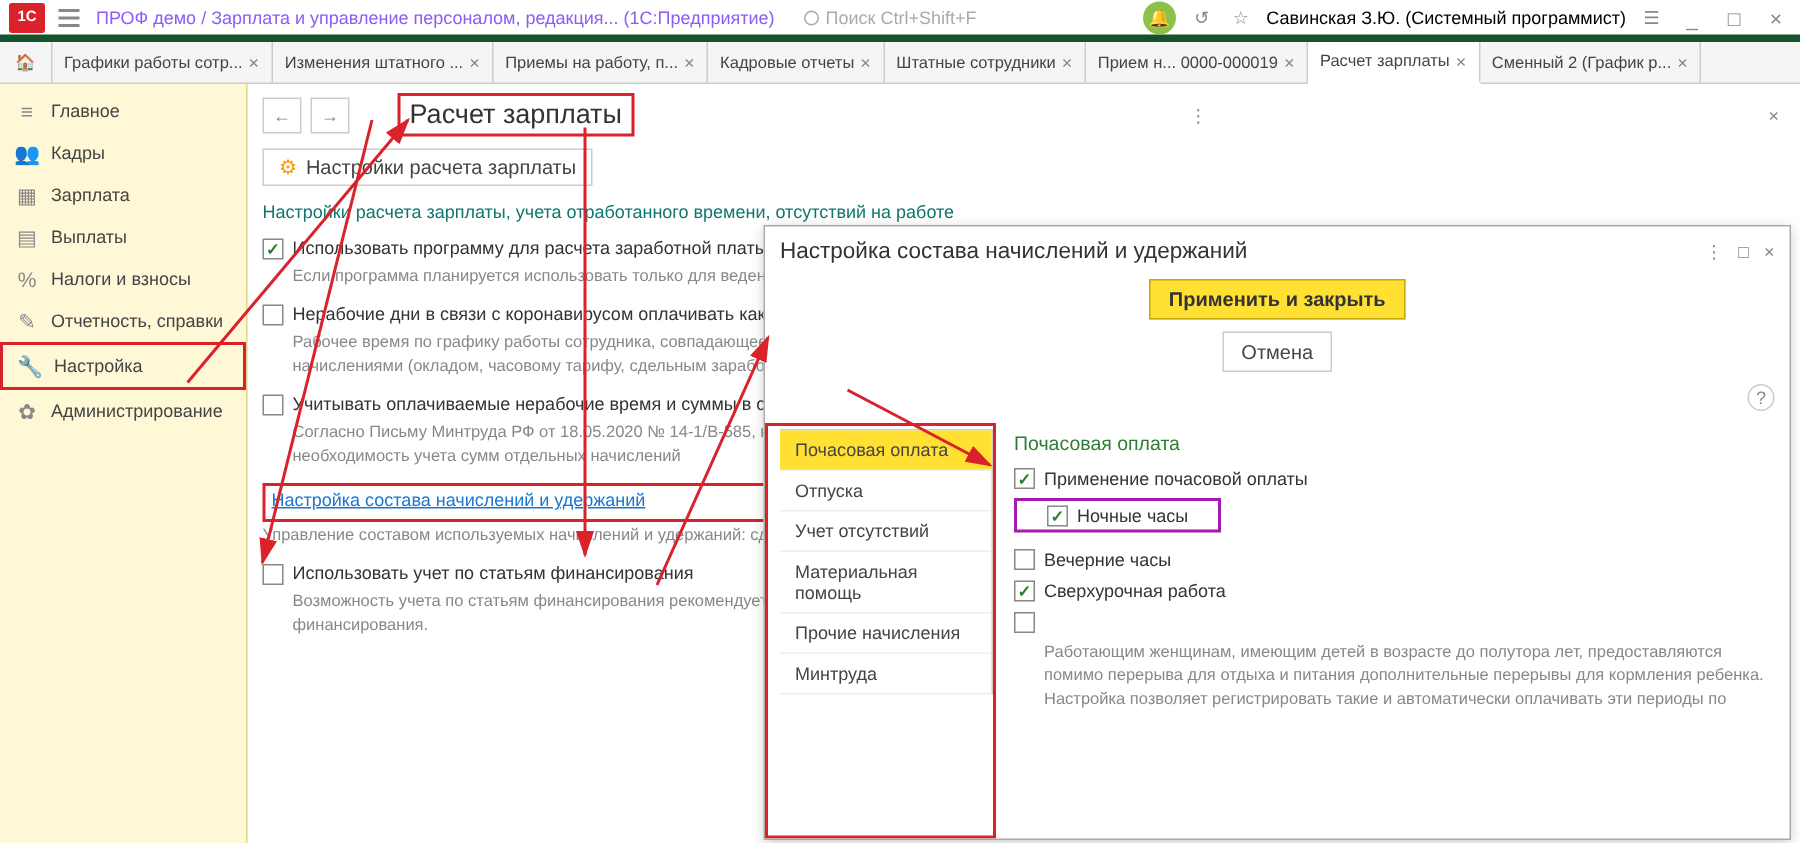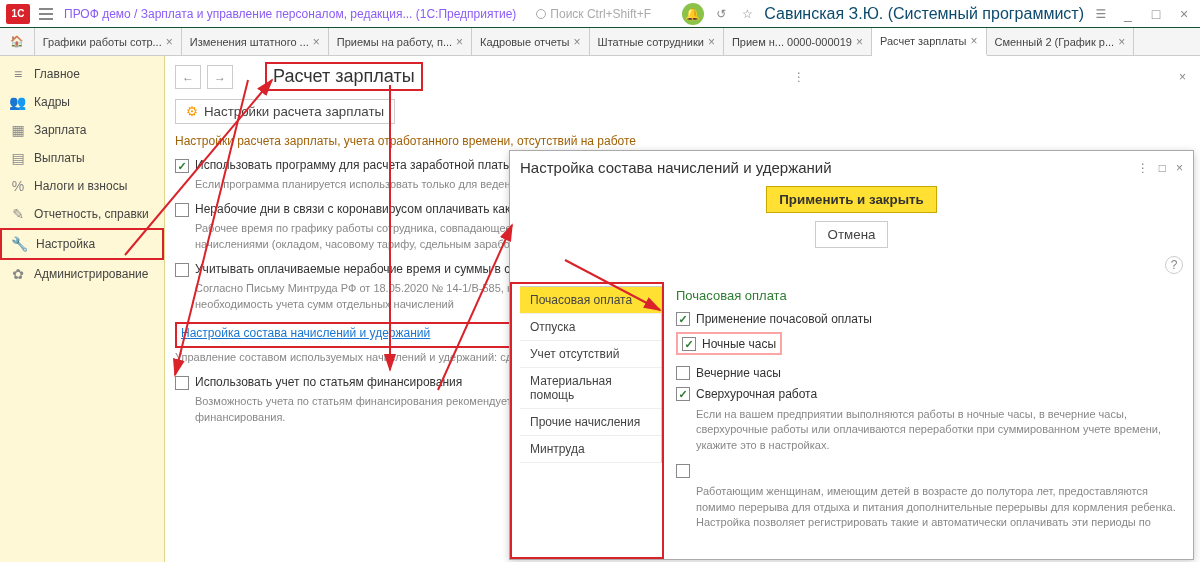--- a/index.html
+++ b/index.html
@@ -1,29 +1,29 @@
 <!DOCTYPE html>
 <html><head>
 <meta charset="utf-8">
 <style>
 * { box-sizing: border-box; margin: 0; padding: 0; }
 body { font-family: Arial, sans-serif; font-size: 12px; color: #333; background: #fff; width: 1200px; height: 562px; overflow: hidden; position: relative; }
 
 
-.titlebar { height: 28px; background: #fff; display: flex; align-items: center; padding: 0 6px; border-bottom: 1px solid #14532d; }
+.titlebar { height: 28px; background: #fff; display: flex; align-items: center; padding: 0 6px; border-bottom: 5px solid #14532d; }
 .logo { width: 24px; height: 20px; background: #d9222a; color: #fff; font-size: 10px; display: flex; align-items: center; justify-content: center; border-radius: 2px; font-weight: bold; margin-right: 6px; }
 .menu-icon { width: 20px; height: 20px; display: flex; flex-direction: column; justify-content: center; align-items: center; gap: 3px; margin-right: 8px; cursor: pointer; }
 .menu-icon span { width: 14px; height: 2px; background: #888; }
 .app-title { color: #8b5cf6; font-size: 12px; flex: 0 0 auto; }
 .search-box { margin-left: 20px; display: flex; align-items: center; color: #aaa; gap: 4px; }
 .search-circle { width: 10px; height: 10px; border: 1.5px solid #aaa; border-radius: 50%; }
 .titlebar-right { margin-left: auto; display: flex; align-items: center; gap: 8px; }
 .bell { width: 22px; height: 22px; background: #8bc34a; border-radius: 50%; display: flex; align-items: center; justify-content: center; color: #fff; }
 .icon-btn { width: 18px; height: 18px; color: #888; cursor: pointer; display: flex; align-items: center; justify-content: center; }
-.user-name { color: #0c4a6e; font-size: 16px; }
+.user-name { color: #000000; font-size: 12px; }
 .win-btn { width: 20px; height: 20px; color: #888; cursor: pointer; display: flex; align-items: center; justify-content: center; font-size: 14px; }
 
 
 .tabbar { height: 28px; background: #f5f5f5; display: flex; align-items: stretch; border-bottom: 1px solid #ccc; }
 .tab { display: flex; align-items: center; padding: 0 8px; border-right: 1px solid #ccc; color: #444; cursor: pointer; font-size: 11px; gap: 4px; white-space: nowrap; }
 .tab.home { padding: 0 10px; }
 .tab.active { background: #fff; border-bottom: 2px solid #fff; margin-bottom: -1px; }
 .tab-close { color: #888; font-size: 12px; cursor: pointer; }
 
 
@@ -36,21 +36,21 @@
 .red-box-side { border: 2px solid #d9222a; }
 
 
 .content { flex: 1; padding: 6px 10px; position: relative; overflow: hidden; }
 .nav-row { display: flex; align-items: center; gap: 6px; margin-bottom: 8px; }
 .nav-btn { width: 26px; height: 24px; border: 1px solid #ccc; background: #fff; display: flex; align-items: center; justify-content: center; color: #888; cursor: pointer; }
 .page-title { font-size: 18px; font-weight: normal; color: #333; padding: 2px 6px; }
 .red-box-title { border: 2px solid #d9222a; }
 .settings-btn { display: inline-flex; align-items: center; gap: 6px; padding: 4px 10px; border: 1px solid #ccc; background: #fff; cursor: pointer; color: #444; margin-bottom: 10px; }
 .gear { color: #ff9800; }
-.desc { color: #a16207; margin-bottom: 10px; font-size: 12px; }
+.desc { color: #0f766e; margin-bottom: 10px; font-size: 12px; }
 .check-row { display: flex; align-items: flex-start; gap: 6px; margin-bottom: 4px; }
 .checkbox { width: 14px; height: 14px; border: 1px solid #888; display: flex; align-items: center; justify-content: center; font-size: 11px; color: #2e7d32; flex-shrink: 0; margin-top: 1px; }
 .checkbox.checked::after { content: "✓"; font-weight: bold; }
 .help-text { color: #888; font-size: 11px; margin: 2px 0 10px 20px; line-height: 1.4; }
 .link-row { color: #1976d2; text-decoration: underline; cursor: pointer; display: inline-block; margin-bottom: 4px; }
 .red-box-link { border: 2px solid #d9222a; padding: 2px 4px; }
 
 
 .dialog { position: absolute; left: 509px; top: 150px; width: 685px; height: 410px; background: #fff; border: 1px solid #aaa; box-shadow: 0 2px 8px rgba(0,0,0,0.2); z-index: 100; display: flex; flex-direction: column; }
 .dialog-header { padding: 8px 10px 6px 10px; display: flex; align-items: center; justify-content: space-between; }
@@ -61,21 +61,21 @@
 .cancel-btn { background: #fff; border: 1px solid #ccc; padding: 5px 12px; color: #444; cursor: pointer; }
 .dialog-body { display: flex; flex: 1; overflow: hidden; }
 .dialog-nav { width: 142px; border-right: 1px solid #ccc; border-top: 1px solid #ccc; margin-left: 8px; }
 .dialog-nav-item { padding: 6px 10px; border-bottom: 1px solid #eee; cursor: pointer; color: #444; font-size: 12px; }
 .dialog-nav-item.sel { background: #ffe033; }
 .red-box-nav { border: 2px solid #d9222a; padding: 2px 0; }
 .dialog-content { flex: 1; padding: 6px 12px; overflow-y: auto; }
 .dialog-section-title { color: #2e7d32; font-size: 13px; margin-bottom: 8px; }
 .dlg-check-row { display: flex; align-items: center; gap: 6px; margin-bottom: 6px; }
 .dlg-help { color: #888; font-size: 11px; margin: 0 0 10px 20px; line-height: 1.4; }
-.red-box-check { border: 2px solid #fca5a5; padding: 2px 4px; display: inline-flex; }
+.red-box-check { border: 2px solid #a21caf; padding: 2px 20px; display: inline-flex; }
 
 
 .arrow-svg { position: absolute; top: 0; left: 0; width: 1200px; height: 562px; pointer-events: none; z-index: 200; }
 
 .more-btn { margin-left: auto; color: #888; cursor: pointer; padding: 4px; }
 .help-q { width: 18px; height: 18px; border: 1px solid #ccc; border-radius: 50%; display: flex; align-items: center; justify-content: center; color: #888; margin-left: auto; }
 </style>
 </head>
 <body>
 
@@ -257,21 +257,20 @@
         </div>
       <div style="height:4px"></div>
       <div class="dlg-check-row">
           <div class="checkbox"></div>
           <span>Вечерние часы</span>
         </div>
       <div class="dlg-check-row">
           <div class="checkbox checked"></div>
           <span>Сверхурочная работа</span>
         </div>
-      <div class="dlg-help">Если на вашем предприятии выполняются работы в ночные часы, в вечерние часы, сверхурочные работы или оплачиваются переработки при суммированном учете времени, укажите это в настройках.</div>
       <div class="dlg-check-row">
           <div class="checkbox"></div>
         </div>
       <div class="dlg-help">Работающим женщинам, имеющим детей в возрасте до полутора лет, предоставляются помимо перерыва для отдыха и питания дополнительные перерывы для кормления ребенка. Настройка позволяет регистрировать такие и автоматически оплачивать эти периоды по</div>
     </div>
   </div>
 </div>
 
 <svg class="arrow-svg">
   <defs>

